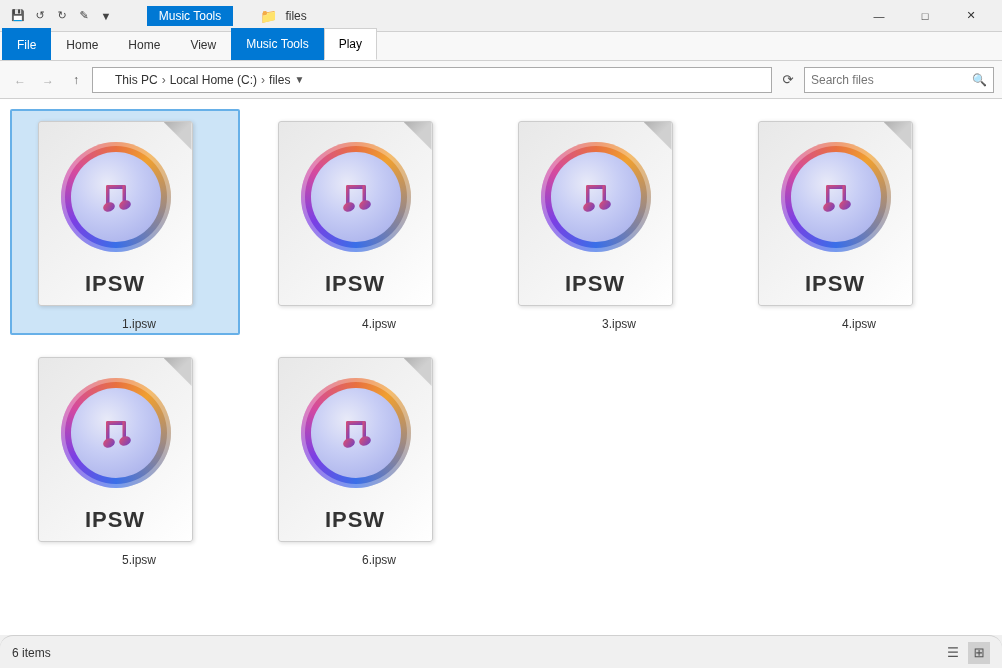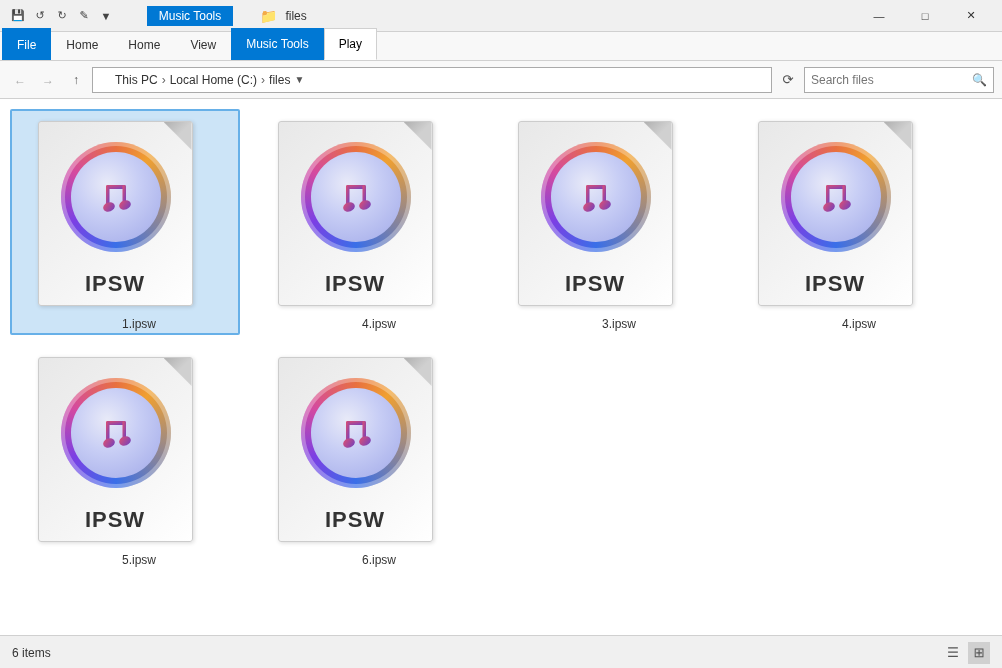--- a/index.html
+++ b/index.html
@@ -239,20 +239,21 @@
     .status-bar {
       height: 34px;
       background: #f0f0f0;
       border-top: 1px solid #d0d0d0;
       display: flex;
       align-items: center;
       padding: 0 12px;
       font-size: 12px;
       color: #333;
       justify-content: space-between;
+      border-radius: 13px;
     }
     .status-right { display: flex; gap: 4px; }
     .view-btn { width: 22px; height: 22px; display: flex; align-items: center; justify-content: center; cursor: pointer; border: none; background: transparent; color: #555; }
     .view-btn.active { background: #d0d0d0; }
 
     .quick-access-toolbar {
       display: flex;
       align-items: center;
       gap: 2px;
       margin-right: 4px;

